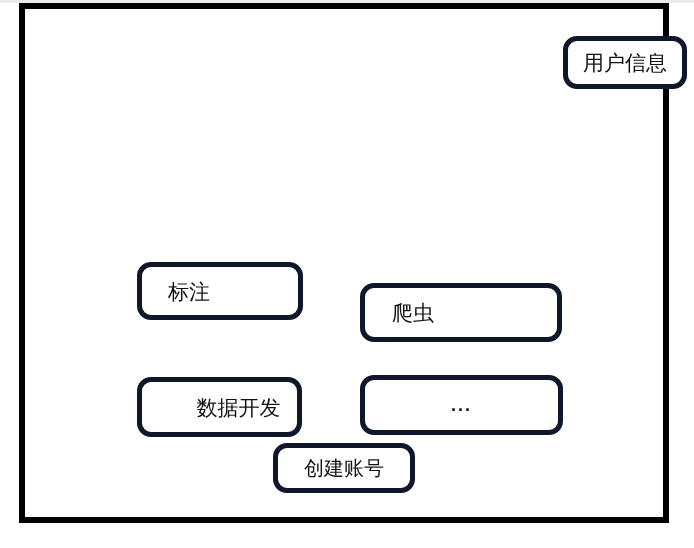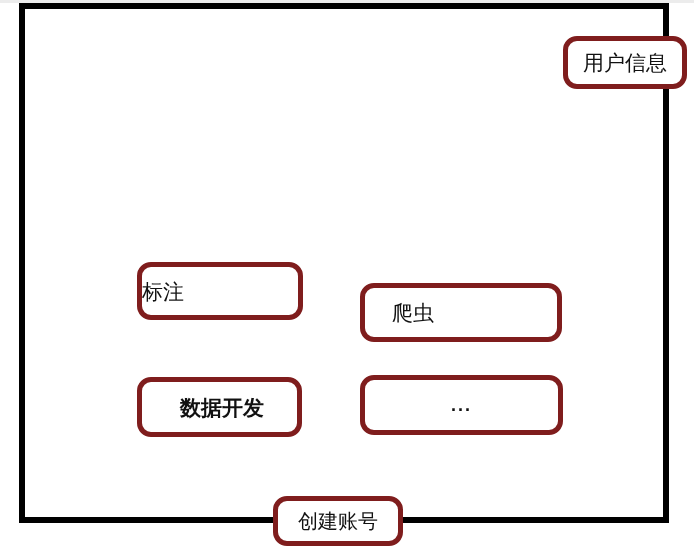--- a/index.html
+++ b/index.html
@@ -29,21 +29,21 @@
     top: 3px;
     width: 650px;
     height: 520px;
     box-sizing: border-box;
     border: 6px solid #000000;
     background: #ffffff;
   }
   .box {
     position: absolute;
     box-sizing: border-box;
-    border: 5px solid #7f1d1d;
+    border: 5px solid #0f172a;
     border-radius: 14px;
     background: #ffffff;
     display: flex;
     align-items: center;
     color: #111111;
     font-size: 21px;
     line-height: 1;
     white-space: nowrap;
     cursor: pointer;
   }
@@ -56,53 +56,53 @@
     width: 124px;
     height: 53px;
     justify-content: center;
   }
   .box-annotation {
     left: 112px;
     top: 253px;
     width: 166px;
     height: 58px;
     justify-content: flex-start;
+    padding-left: 26px;
   }
   .box-crawler {
     left: 335px;
     top: 254px;
     width: 202px;
     height: 59px;
     justify-content: flex-start;
     padding-left: 27px;
     margin-top: 20px;
   }
   .box-data-dev {
     left: 112px;
     top: 368px;
     width: 165px;
     height: 60px;
-    justify-content: flex-start;
+    justify-content: center;
     padding-left: 38px;
-    font-weight: bold;
   }
   .box-more {
     left: 335px;
     top: 366px;
     width: 203px;
     height: 60px;
     justify-content: center;
     font-weight: bold;
     font-size: 18px;
     letter-spacing: 2px;
   }
   .box-create-account {
     left: 248px;
-    top: 487px;
-    width: 130px;
+    top: 434px;
+    width: 142px;
     height: 50px;
     justify-content: center;
     font-size: 20px;
   }
 </style>
 </head>
 <body>
 
 <div class="canvas">
   <div class="top-strip"></div>

